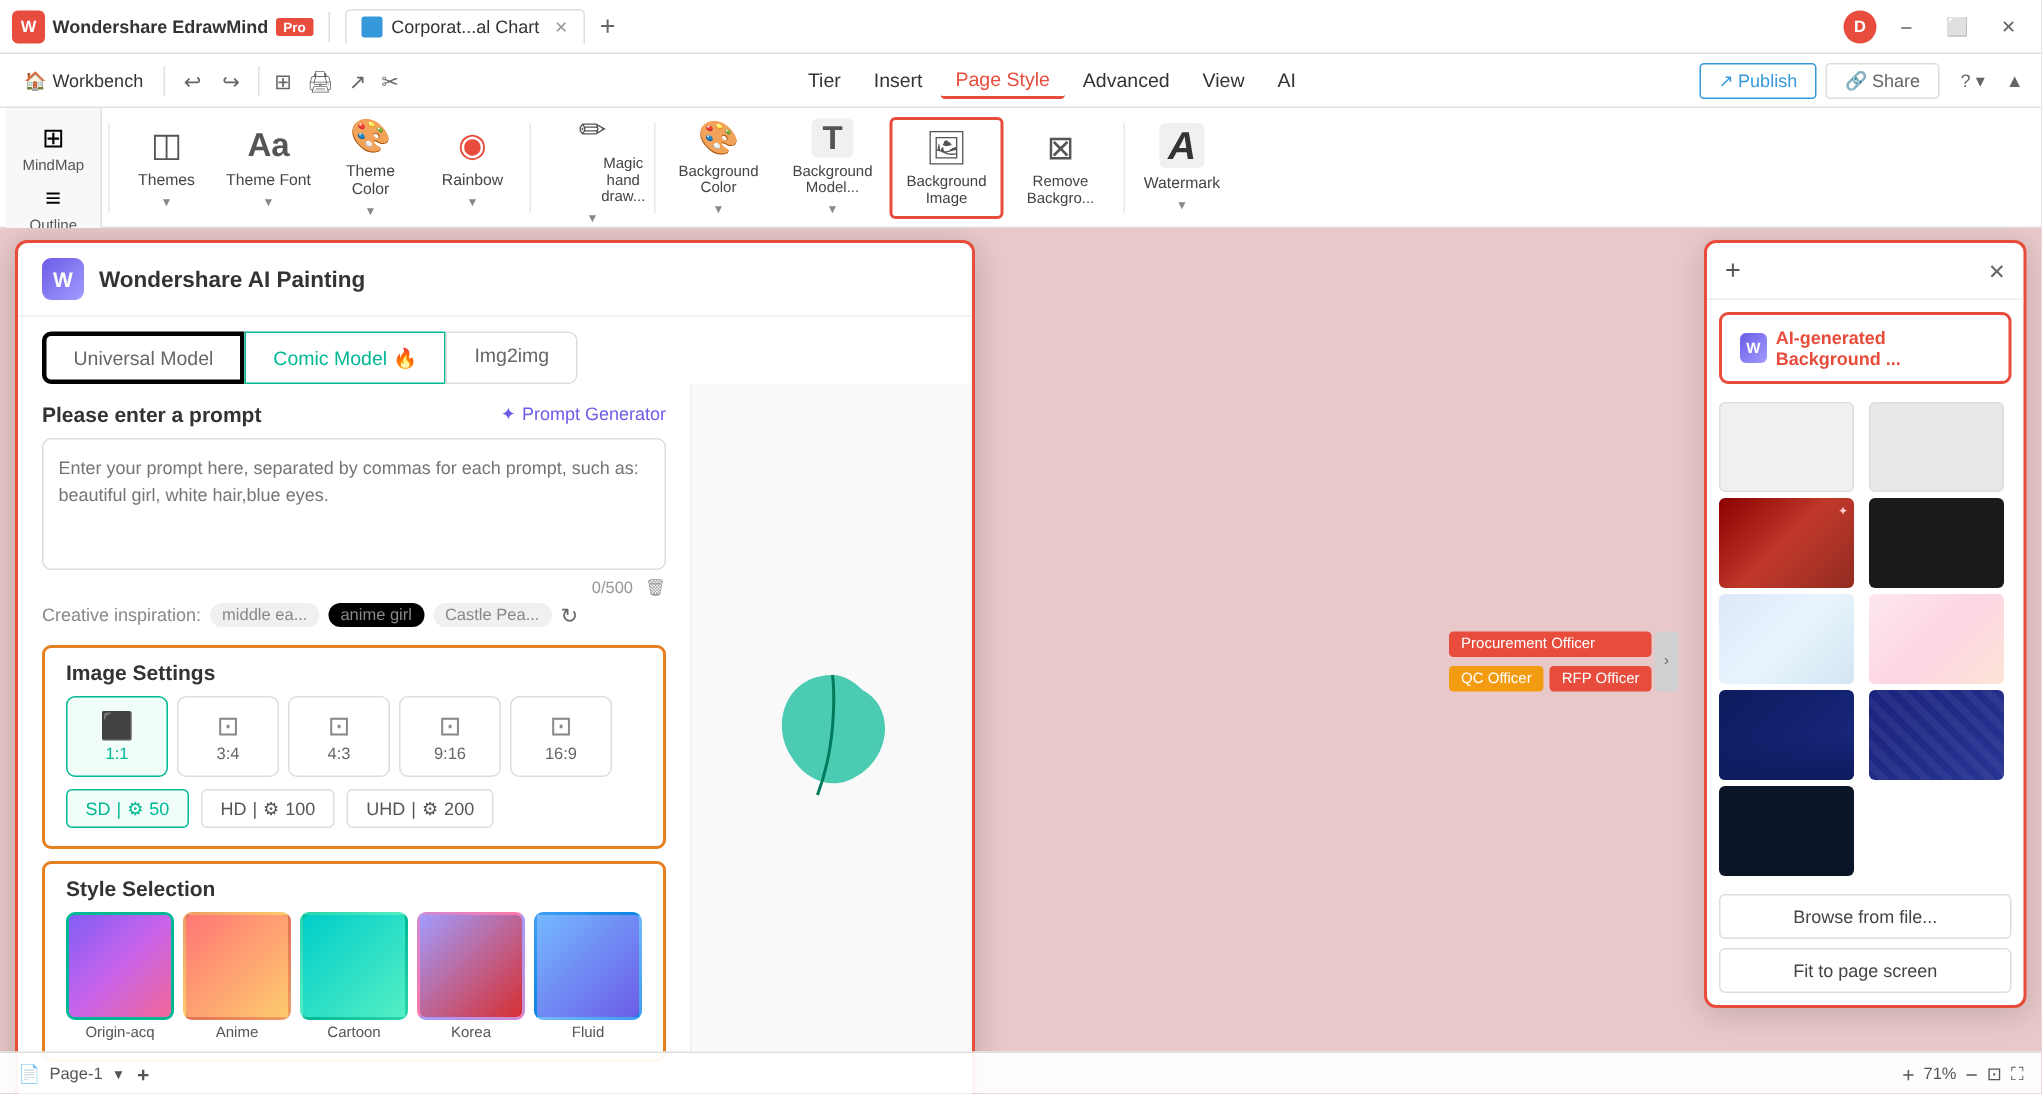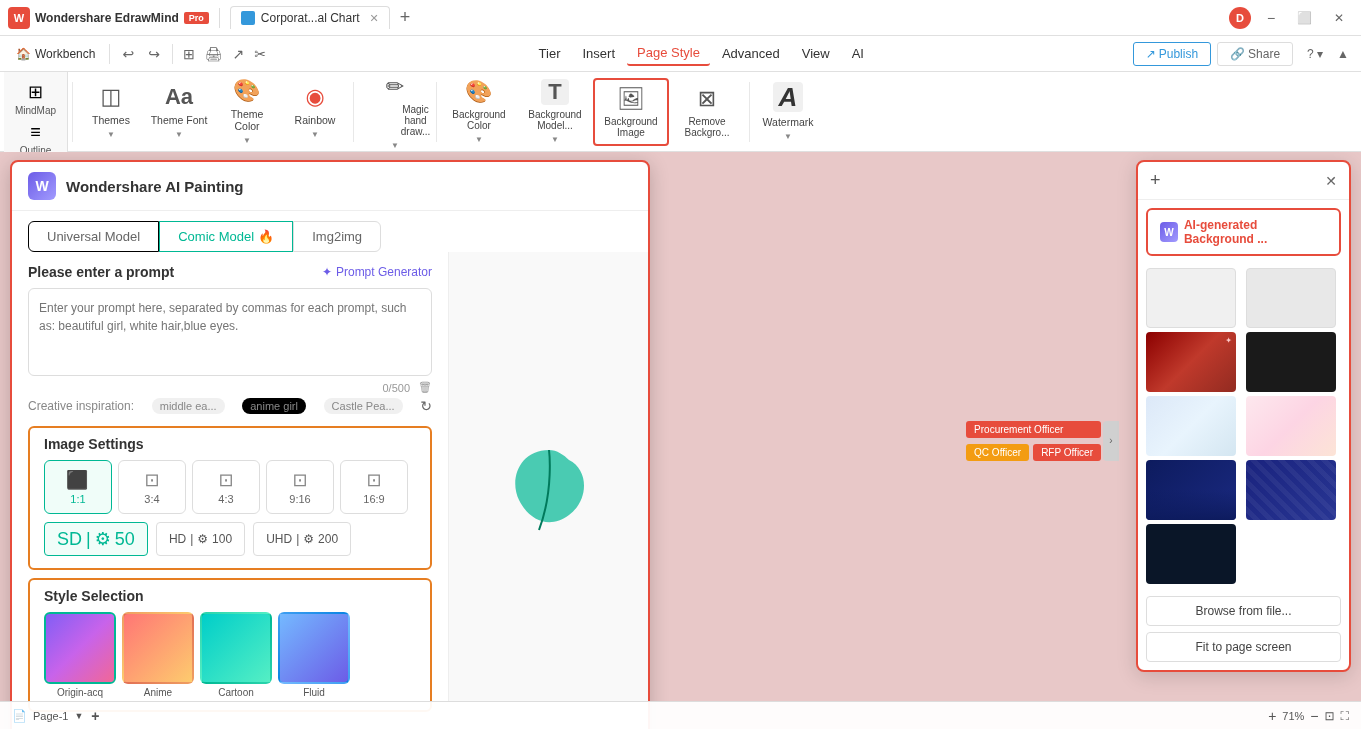--- a/index.html
+++ b/index.html
@@ -171,21 +171,21 @@
   </div>
 
   <div style="position:absolute;left:10px;top:8px;width:640px;background:#fff;border-radius:8px;border:2px solid #e74c3c;box-shadow:0 4px 20px rgba(0,0,0,0.2);overflow:hidden;z-index:20;">
 
     <div style="display:flex;align-items:center;gap:10px;padding:10px 16px;border-bottom:1px solid #eee;">
       <div style="width:28px;height:28px;background:linear-gradient(135deg,#6c5ce7,#a29bfe);border-radius:6px;display:flex;align-items:center;justify-content:center;color:white;font-size:14px;font-weight:bold;">W</div>
       <span style="font-size:15px;font-weight:600;color:#333;">Wondershare AI Painting</span>
     </div>
 
     <div style="display:flex;padding:10px 16px 0;gap:0;">
-      <div style="padding:7px 18px;font-size:13px;color:#666;cursor:pointer;border:1px solid #000000;background:#fff;border-radius:6px 0 0 6px;">Universal Model</div>
+      <div style="padding:7px 18px;font-size:13px;color:#666;cursor:pointer;border:3px solid #000000;background:#fff;border-radius:6px 0 0 6px;">Universal Model</div>
       <div style="padding:7px 18px;font-size:13px;color:#00b894;cursor:pointer;border:1px solid #00b894;background:#fff;display:flex;align-items:center;gap:4px;">Comic Model <span style="color:#e17055;">🔥</span></div>
       <div style="padding:7px 18px;font-size:13px;color:#666;cursor:pointer;border:1px solid #ddd;background:#fff;border-radius:0 6px 6px 0;">Img2img</div>
     </div>
 
     <div style="display:flex;gap:0;">
 
       <div style="flex:1;padding:12px 16px;">
 
         <div>
           <div style="display:flex;justify-content:space-between;align-items:center;margin-bottom:8px;">
@@ -195,21 +195,21 @@
               <span>Prompt Generator</span>
             </div>
           </div>
           <textarea style="width: 100%; height: 88px; border: 1px solid rgb(221, 221, 221); border-radius: 6px; padding: 10px; font-size: 12px; color: rgb(153, 153, 153); resize: none; font-family: inherit; line-height: 1.5;" placeholder="Enter your prompt here, separated by commas for each prompt, such as: beautiful girl, white hair,blue eyes."></textarea>
           <div style="display:flex;justify-content:flex-end;align-items:center;gap:8px;font-size:11px;color:#999;margin-top:2px;">
             <span>0/500</span>
             <span style="cursor:pointer;">🗑</span>
           </div>
         </div>
 
-        <div style="display:flex;align-items:center;gap:6px;font-size:12px;color:#888;padding:4px 0;flex-wrap:wrap;justify-content:space-between;">
+        <div style="display:flex;align-items:center;gap:6px;font-size:12px;color:#888;padding:4px 0;flex-wrap:wrap;">
           <span>Creative inspiration:</span>
           <span style="background:#f0f0f0;padding:2px 8px;border-radius:10px;font-size:11px;cursor:pointer;">middle ea...</span>
           <span style="background:#000000;padding:2px 8px;border-radius:10px;font-size:11px;cursor:pointer;">anime girl</span>
           <span style="background:#f0f0f0;padding:2px 8px;border-radius:10px;font-size:11px;cursor:pointer;">Castle Pea...</span>
           <span style="cursor:pointer;color:#666;font-size:14px;">↻</span>
         </div>
 
         <div style="border:2px solid #e67e22;border-radius:6px;margin:8px 0;">
           <div style="padding:8px 14px;font-size:14px;font-weight:600;color:#333;">Image Settings</div>
 
@@ -230,21 +230,21 @@
               <span style="font-size:18px;color:#888;">⊡</span>
               <span style="font-size:11px;color:#666;">9:16</span>
             </div>
             <div style="display:flex;flex-direction:column;align-items:center;justify-content:center;width:68px;height:54px;border:1px solid #ddd;border-radius:6px;cursor:pointer;gap:2px;">
               <span style="font-size:18px;color:#888;">⊡</span>
               <span style="font-size:11px;color:#666;">16:9</span>
             </div>
           </div>
 
           <div style="display:flex;gap:8px;padding:0 14px 12px;">
-            <div style="display:flex;align-items:center;gap:4px;padding:5px 12px;border:1px solid #00b894;border-radius:4px;font-size:18px;color:#00b894;cursor:pointer;background:#f0fdf9;">
+            <div style="display:flex;align-items:center;gap:4px;padding:5px 12px;border:1px solid #00b894;border-radius:4px;font-size:12px;color:#00b894;cursor:pointer;background:#f0fdf9;">
               <span>SD</span>
               <span>|</span>
               <span>⚙</span>
               <span>50</span>
             </div>
             <div style="display:flex;align-items:center;gap:4px;padding:5px 12px;border:1px solid #ddd;border-radius:4px;font-size:12px;color:#555;cursor:pointer;">
               <span>HD</span>
               <span>|</span>
               <span>⚙</span>
               <span>100</span>
@@ -276,20 +276,26 @@
               <span style="font-size:10px;color:#555;text-align:center;">Anime</span>
             </div>
 
             <div style="display:flex;flex-direction:column;align-items:center;gap:3px;cursor:pointer;min-width:72px;">
               <div style="width:72px;height:72px;border-radius:6px;border:2px solid transparent;overflow:hidden;background:linear-gradient(135deg,#00b894,#55efc4);">
                 <div style="width:100%;height:100%;background:linear-gradient(135deg,#00cec9,#55efc4);"></div>
               </div>
               <span style="font-size:10px;color:#555;text-align:center;">Cartoon</span>
             </div>
 
+            <div style="display:flex;flex-direction:column;align-items:center;gap:3px;cursor:pointer;min-width:72px;">
+              <div style="width:72px;height:72px;border-radius:6px;border:2px solid transparent;overflow:hidden;background:linear-gradient(135deg,#a29bfe,#fd79a8);">
+                <div style="width:100%;height:100%;background:linear-gradient(135deg,#a29bfe,#d63031);"></div>
+              </div>
+              <span style="font-size:10px;color:#555;text-align:center;">Korea</span>
+            </div>
 
             <div style="display:flex;flex-direction:column;align-items:center;gap:3px;cursor:pointer;min-width:72px;">
               <div style="width:72px;height:72px;border-radius:6px;border:2px solid transparent;overflow:hidden;background:linear-gradient(135deg,#74b9ff,#0984e3);">
                 <div style="width:100%;height:100%;background:linear-gradient(135deg,#74b9ff,#6c5ce7);"></div>
               </div>
               <span style="font-size:10px;color:#555;text-align:center;">Fluid</span>
             </div>
 
           </div>
         </div>

